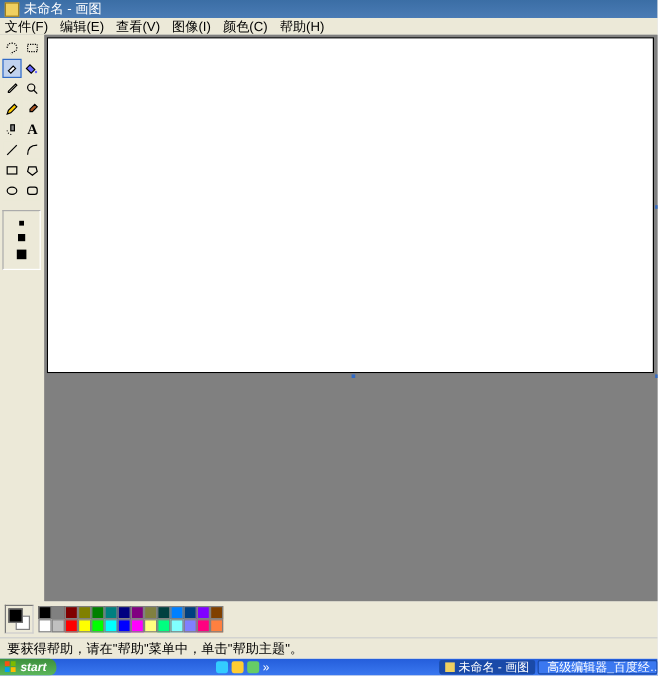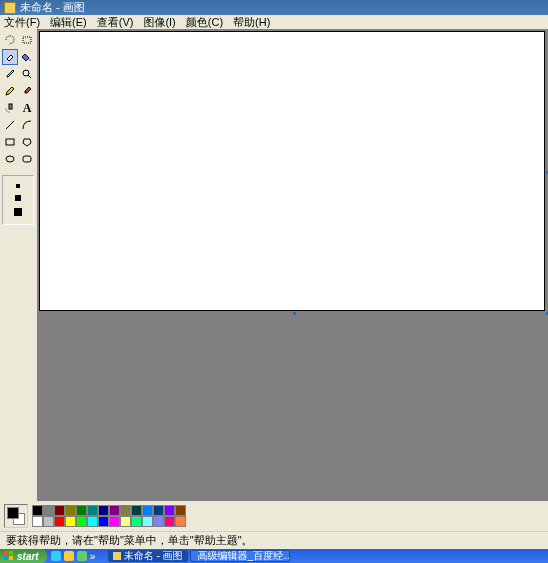--- a/index.html
+++ b/index.html
@@ -35,21 +35,21 @@
   .curcolors { width: 24px; height: 24px; position: relative; background: #ece9d8; border: 1px inset #ccc; margin-right: 4px; }
   .curcolors .fg { position: absolute; width: 12px; height: 12px; left: 2px; top: 2px; background: #000; border: 1px solid #808080; z-index: 2; }
   .curcolors .bg { position: absolute; width: 12px; height: 12px; right: 2px; bottom: 2px; background: #fff; border: 1px solid #808080; }
   .palette { display: grid; grid-template-columns: repeat(14, 11px); grid-template-rows: 11px 11px; gap: 0; }
   .swatch { width: 11px; height: 11px; border: 1px solid #808080; cursor: pointer; }
 
   
   .status { height: 18px; background: #ece9d8; border-top: 1px solid #ccc; font-size: 11px; color: #000; display: flex; align-items: center; padding: 0 6px; }
 
   
-  .taskbar { height: 14px; background: linear-gradient(#245edb, #3b78f0); display: flex; align-items: center; color: #fff; font-size: 10px; }
+  .taskbar { height: 14px; background: linear-gradient(#245edb, #3b78f0); display: flex; align-items: center; color: #fff; font-size: 10px; justify-content: space-between; }
   .start { background: linear-gradient(#3c8f3c, #5bb75b); height: 100%; display: flex; align-items: center; padding: 0 8px 0 4px; font-weight: bold; font-style: italic; border-radius: 0 6px 6px 0; }
   .start .winlogo { width: 10px; height: 10px; margin-right: 3px; display: grid; grid-template-columns: 4px 4px; grid-template-rows: 4px 4px; gap: 1px; }
   .start .winlogo div:nth-child(1){background:#f65314}.start .winlogo div:nth-child(2){background:#7cbb00}.start .winlogo div:nth-child(3){background:#00a1f1}.start .winlogo div:nth-child(4){background:#ffbb00}
   .ql { display: flex; align-items: center; height: 100%; padding: 0 4px; gap: 3px; }
   .ql .qi { width: 10px; height: 10px; background: #9cf; border-radius: 2px; }
   .tasks { display: flex; align-items: center; height: 100%; gap: 2px; margin-left: 4px; }
   .taskbtn { height: 12px; background: #3b78f0; border: 1px solid #1a4aa8; border-radius: 2px; display: flex; align-items: center; padding: 0 4px; font-size: 10px; color: #fff; max-width: 100px; overflow: hidden; white-space: nowrap; }
   .taskbtn.active { background: #1a4aa8; }
   .taskbtn .ti { width: 8px; height: 8px; margin-right: 3px; background: #f0d060; }
 </style>

